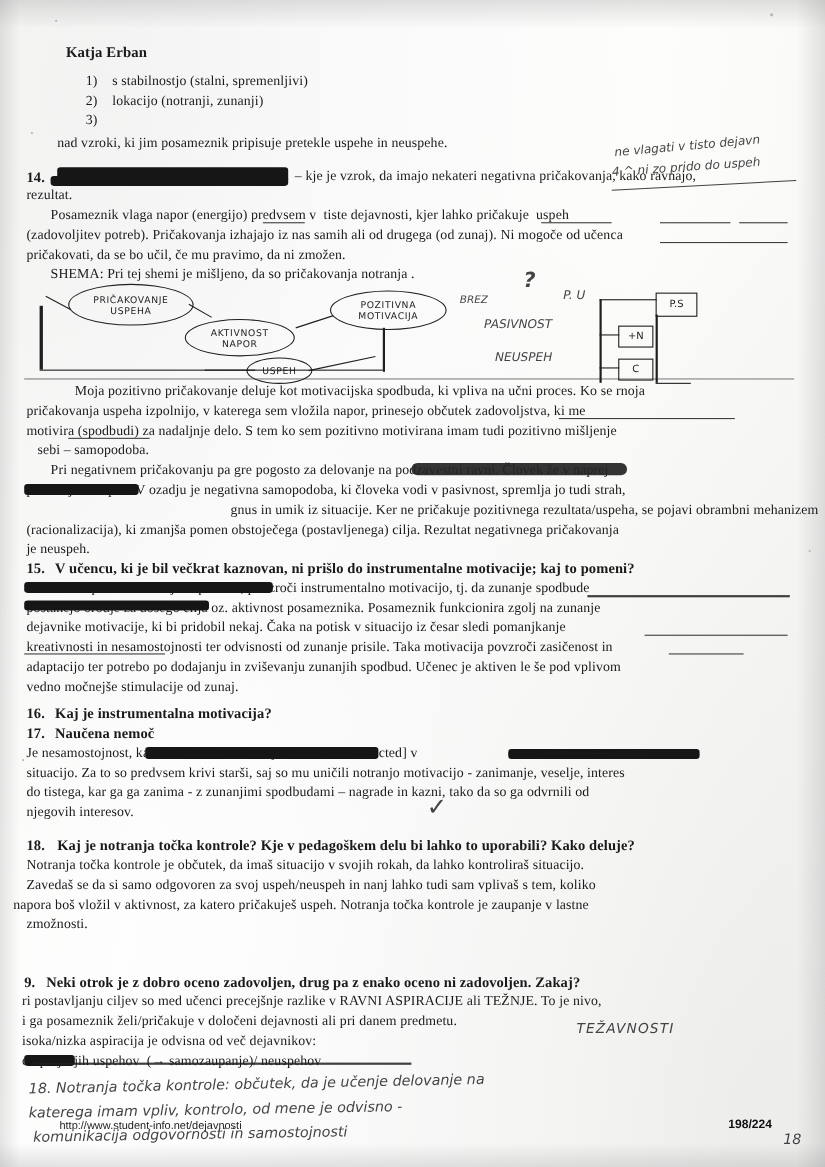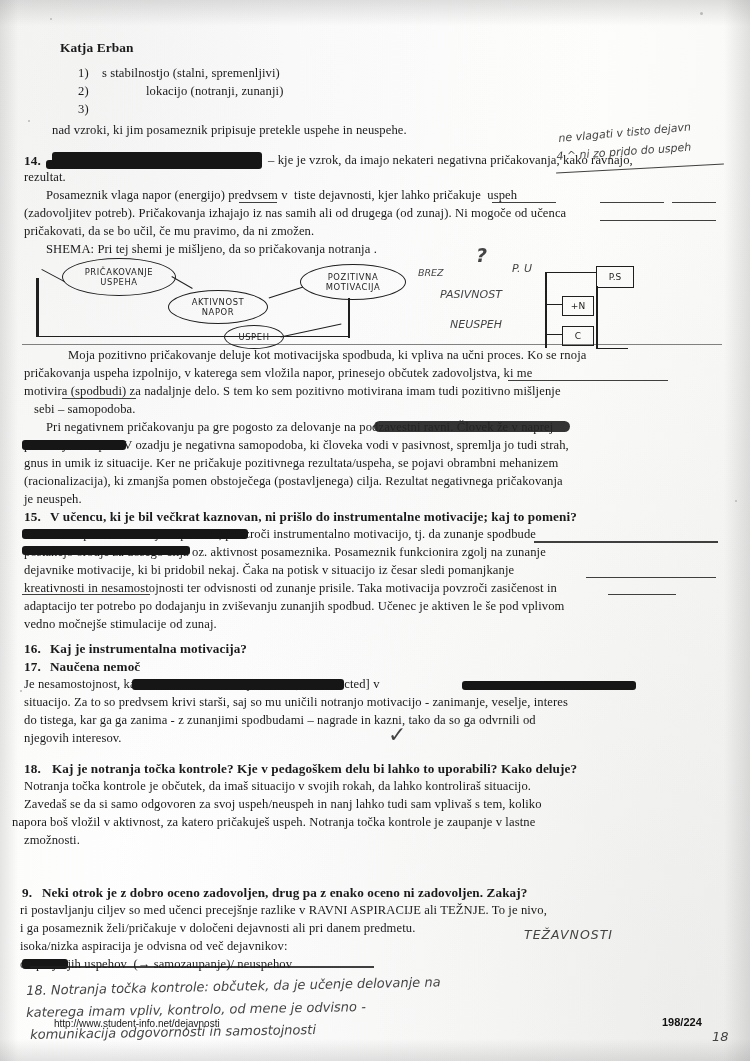--- a/index.html
+++ b/index.html
@@ -141,21 +141,21 @@
   <div class="speck" style="left:28px;top:120px;width:2px;height:2px;"></div>
   <div class="speck" style="left:735px;top:500px;width:2px;height:2px;"></div>
   <div class="speck" style="left:20px;top:690px;width:2px;height:2px;"></div>
 
   <div class="txt b" style="left:60px;top:40px;font-size:13.4px;">Katja Erban</div>
 
   <div class="txt" style="left:78px;top:66px;">1)</div>
   <div class="txt" style="left:102px;top:66px;">s stabilnostjo (stalni, spremenljivi)</div>
 
   <div class="txt" style="left:78px;top:84px;">2)</div>
-  <div class="txt" style="left:102px;top:84px;margin-left:44px;">lokacijo (notranji, zunanji)</div>
+  <div class="txt" style="left:102px;top:84px;">lokacijo (notranji, zunanji)</div>
 
   <div class="txt" style="left:78px;top:102px;">3)</div>
 
   <div class="txt" style="left:52px;top:123px;">nad vzroki, ki jim posameznik pripisuje pretekle uspehe in neuspehe.</div>
 
   <div class="hw" style="left:558px;top:132px;transform:rotate(-5deg);font-size:11px;">ne vlagati v tisto dejavn</div>
   <div class="hw" style="left:556px;top:150px;transform:rotate(-4deg);font-size:11px;">4 ^ ni zo prido do uspeh</div>
   <div class="hline" style="left:556px;top:168px;width:168px;transform:rotate(-3deg);"></div>
 
   <div class="txt b" style="left:24px;top:153px;font-size:13.2px;">14.</div>
@@ -210,21 +210,21 @@
   <div class="txt" style="left:68px;top:348px;width:680px;">Moja pozitivno pričakovanje deluje kot motivacijska spodbuda, ki vpliva na učni proces. Ko se rnoja</div>
   <div class="txt" style="left:24px;top:366px;width:720px;">pričakovanja uspeha izpolnijo, v katerega sem vložila napor, prinesejo občutek zadovoljstva, ki me</div>
   <div class="hline" style="left:508px;top:380px;width:160px;"></div>
   <div class="txt" style="left:24px;top:384px;width:720px;">motivira (spodbudi) za nadaljnje delo. S tem ko sem pozitivno motivirana imam tudi pozitivno mišljenje</div>
   <div class="hline" style="left:62px;top:398px;width:74px;"></div>
   <div class="txt" style="left:34px;top:402px;width:720px;">sebi – samopodoba.</div>
   <div class="txt" style="left:46px;top:420px;width:700px;">Pri negativnem pričakovanju pa gre pogosto za delovanje na podzavestni ravni. Človek že v naprej</div>
   <div class="redact soft" style="left:374px;top:421px;width:196px;height:11px;opacity:0.92;"></div>
   <div class="txt" style="left:24px;top:438px;width:720px;">pričakuje neuspeh. V ozadju je negativna samopodoba, ki človeka vodi v pasivnost, spremlja jo tudi strah,</div>
   <div class="redact" style="left:22px;top:440px;width:104px;height:10px;"></div>
-  <div class="txt" style="left:24px;top:456px;width:720px;">gnus in umik iz situacije. Ker ne pričakuje pozitivnega rezultata/uspeha, se pojavi obrambni mehanizem</div>
+  <div class="txt" style="left:24px;top:456px;width:720px;text-align:right;">gnus in umik iz situacije. Ker ne pričakuje pozitivnega rezultata/uspeha, se pojavi obrambni mehanizem</div>
   <div class="txt" style="left:24px;top:474px;width:720px;">(racionalizacija), ki zmanjša pomen obstoječega (postavljenega) cilja. Rezultat negativnega pričakovanja</div>
   <div class="txt" style="left:24px;top:492px;width:720px;">je neuspeh.</div>
 
   <div class="txt b" style="left:24px;top:509px;font-size:13.2px;">15.</div>
   <div class="txt b" style="left:50px;top:509px;font-size:13.2px;">V učencu, ki je bil večkrat kaznovan, ni prišlo do instrumentalne motivacije; kaj to pomeni?</div>
   <div class="txt" style="left:24px;top:527px;width:720px;">Pretirana  uporaba  zunanjih  spodbud, povzroči instrumentalno motivacijo, tj. da zunanje spodbude</div>
   <div class="redact" style="left:22px;top:529px;width:226px;height:10px;"></div>
   <div class="hline thick" style="left:534px;top:541px;width:184px;"></div>
   <div class="txt" style="left:24px;top:545px;width:720px;">postanejo orodje za dosego cilja oz. aktivnost posameznika. Posameznik funkcionira zgolj na zunanje</div>
   <div class="redact" style="left:22px;top:546px;width:168px;height:9px;"></div>

